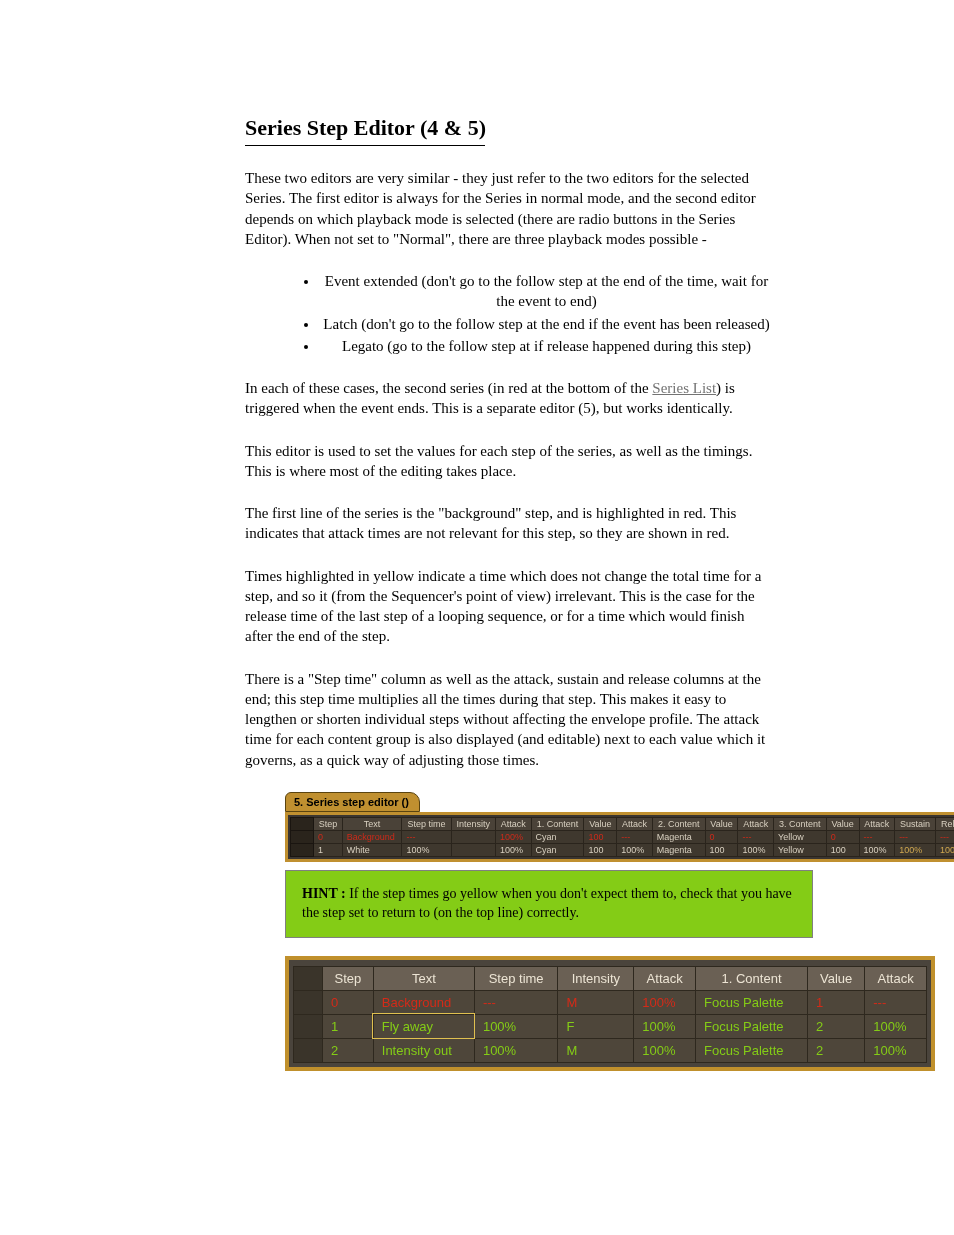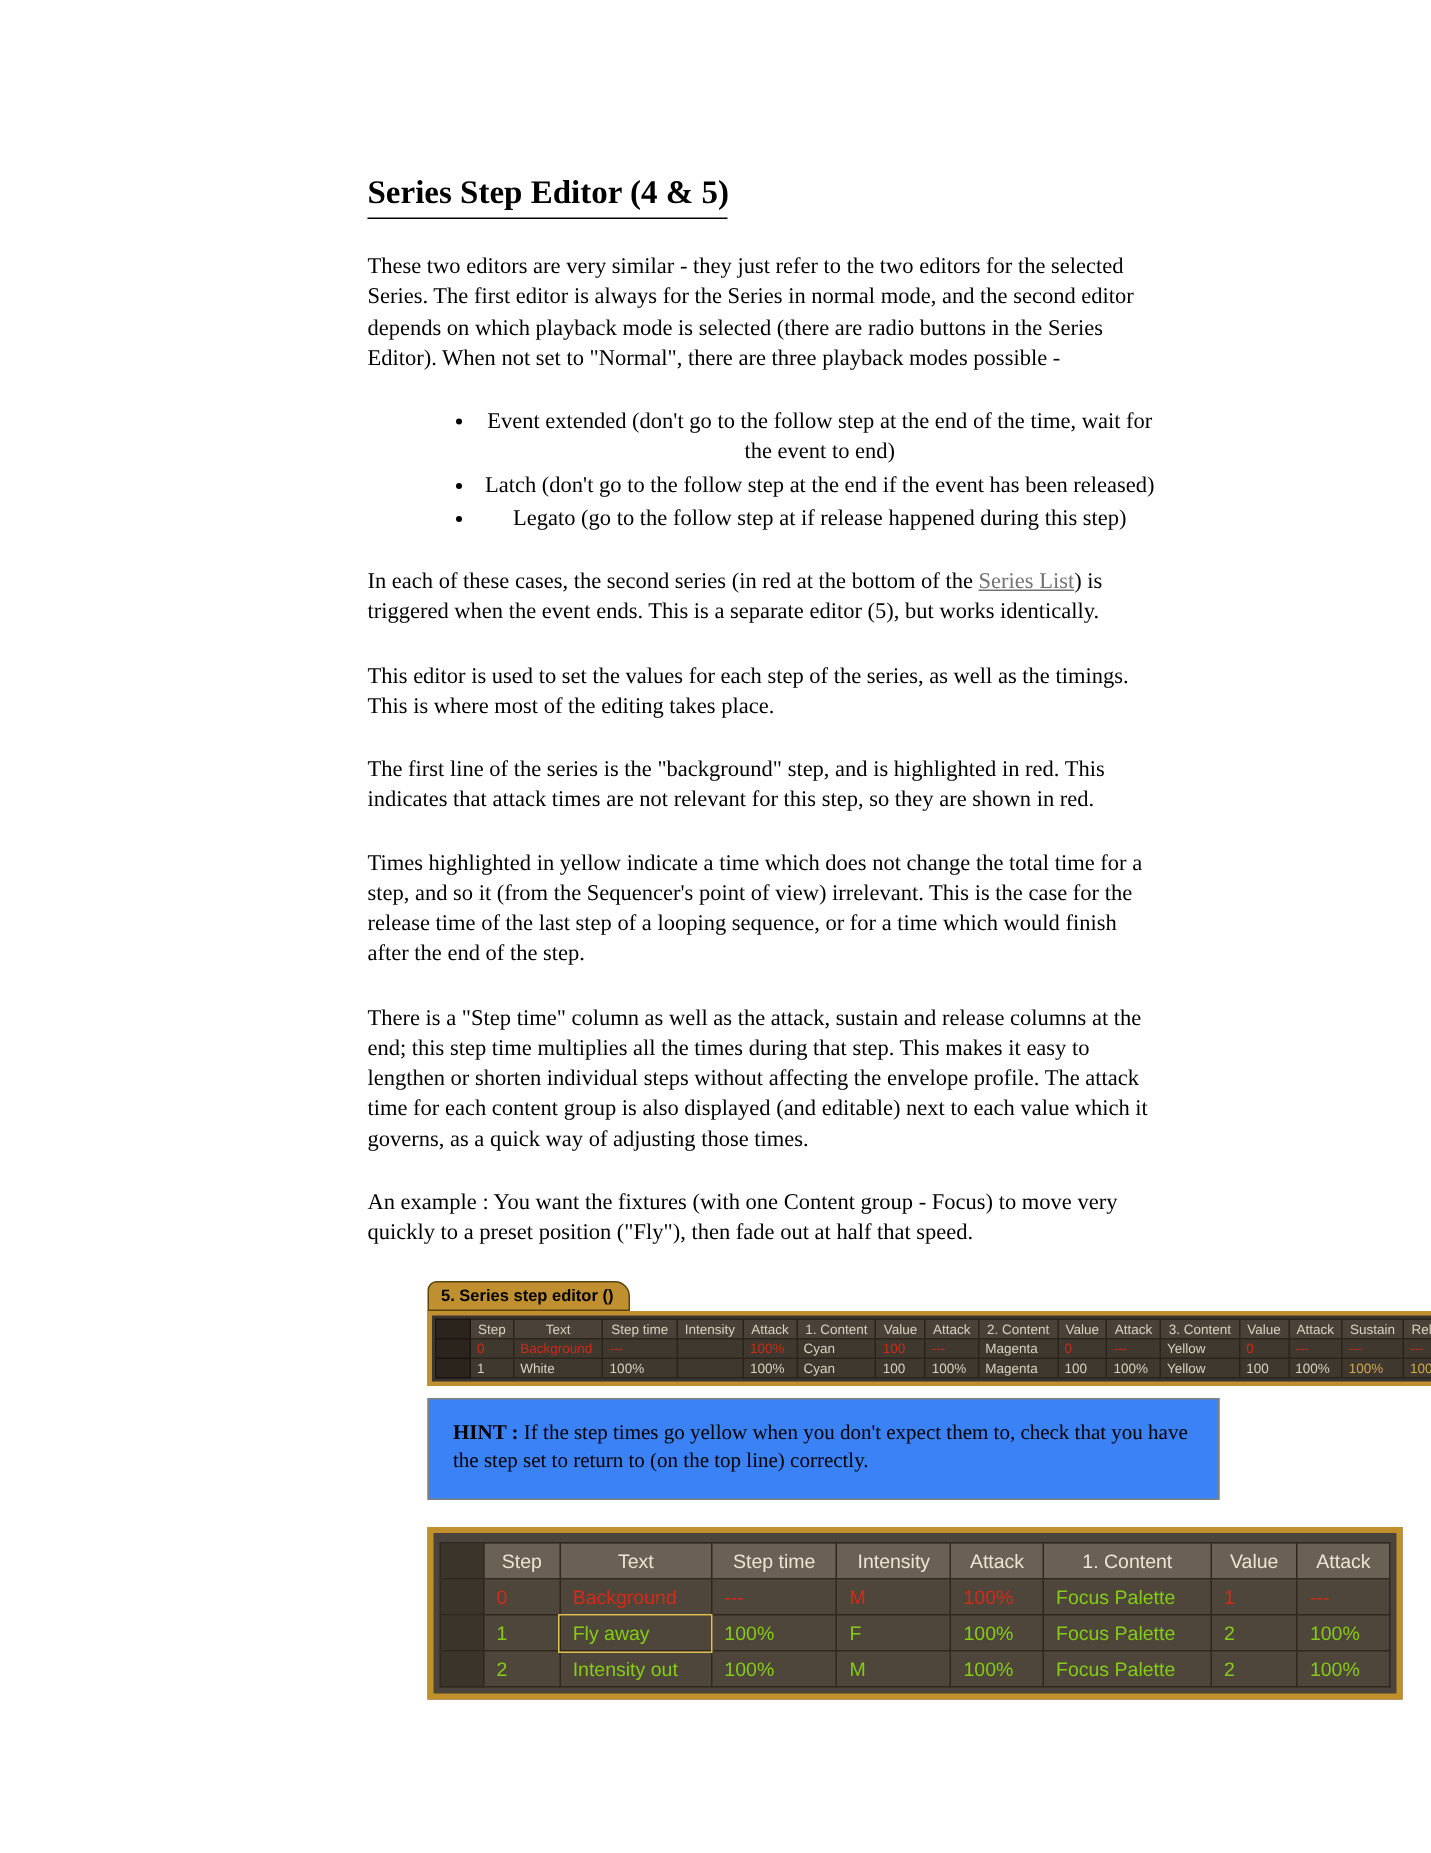--- a/index.html
+++ b/index.html
@@ -100,21 +100,21 @@
     height: 10px;
     padding: 0;
   }
   .shot1 .red { color: #cc2a1a; }
   .shot1 .ylw { color: #d0a850; }
 
   
   .hintbox {
     margin: 6px 0 18px 40px;
     width: 528px;
-    background: #3b82f6;
+    background: #84cc16;
     border: 1px solid #808080;
     padding: 14px 16px;
     box-sizing: border-box;
     font-size: 14px;
     line-height: 1.35;
   }
   .hintbox .hintlabel { font-weight: bold; }
 
   
   .shot2 {
@@ -188,21 +188,20 @@
   </ul>
 
   <p>
     <span>In each of these cases, the second series (in red at the bottom of the </span><a href="#">Series List</a><span>) is triggered when the event ends. This is a separate editor (5), but works identically.</span>
   </p>
 
   <p>This editor is used to set the values for each step of the series, as well as the timings. This is where most of the editing takes place.</p>
   <p>The first line of the series is the "background" step, and is highlighted in red. This indicates that attack times are not relevant for this step, so they are shown in red.</p>
   <p>Times highlighted in yellow indicate a time which does not change the total time for a step, and so it (from the Sequencer's point of view) irrelevant. This is the case for the release time of the last step of a looping sequence, or for a time which would finish after the end of the step.</p>
   <p>There is a "Step time" column as well as the attack, sustain and release columns at the end; this step time multiplies all the times during that step. This makes it easy to lengthen or shorten individual steps without affecting the envelope profile. The attack time for each content group is also displayed (and editable) next to each value which it governs, as a quick way of adjusting those times.</p>
-  <p>An example : You want the fixtures (with one Content group - Focus) to move very quickly to a preset position ("Fly"), then fade out at half that speed.</p>
 
   <div class="shot1">
     <div class="tab">5. Series step editor ()</div>
     <div class="body">
       <table>
         <thead>
           <tr>
             <th class="swatch"></th>
             <th>Step</th>
             <th>Text</th>

